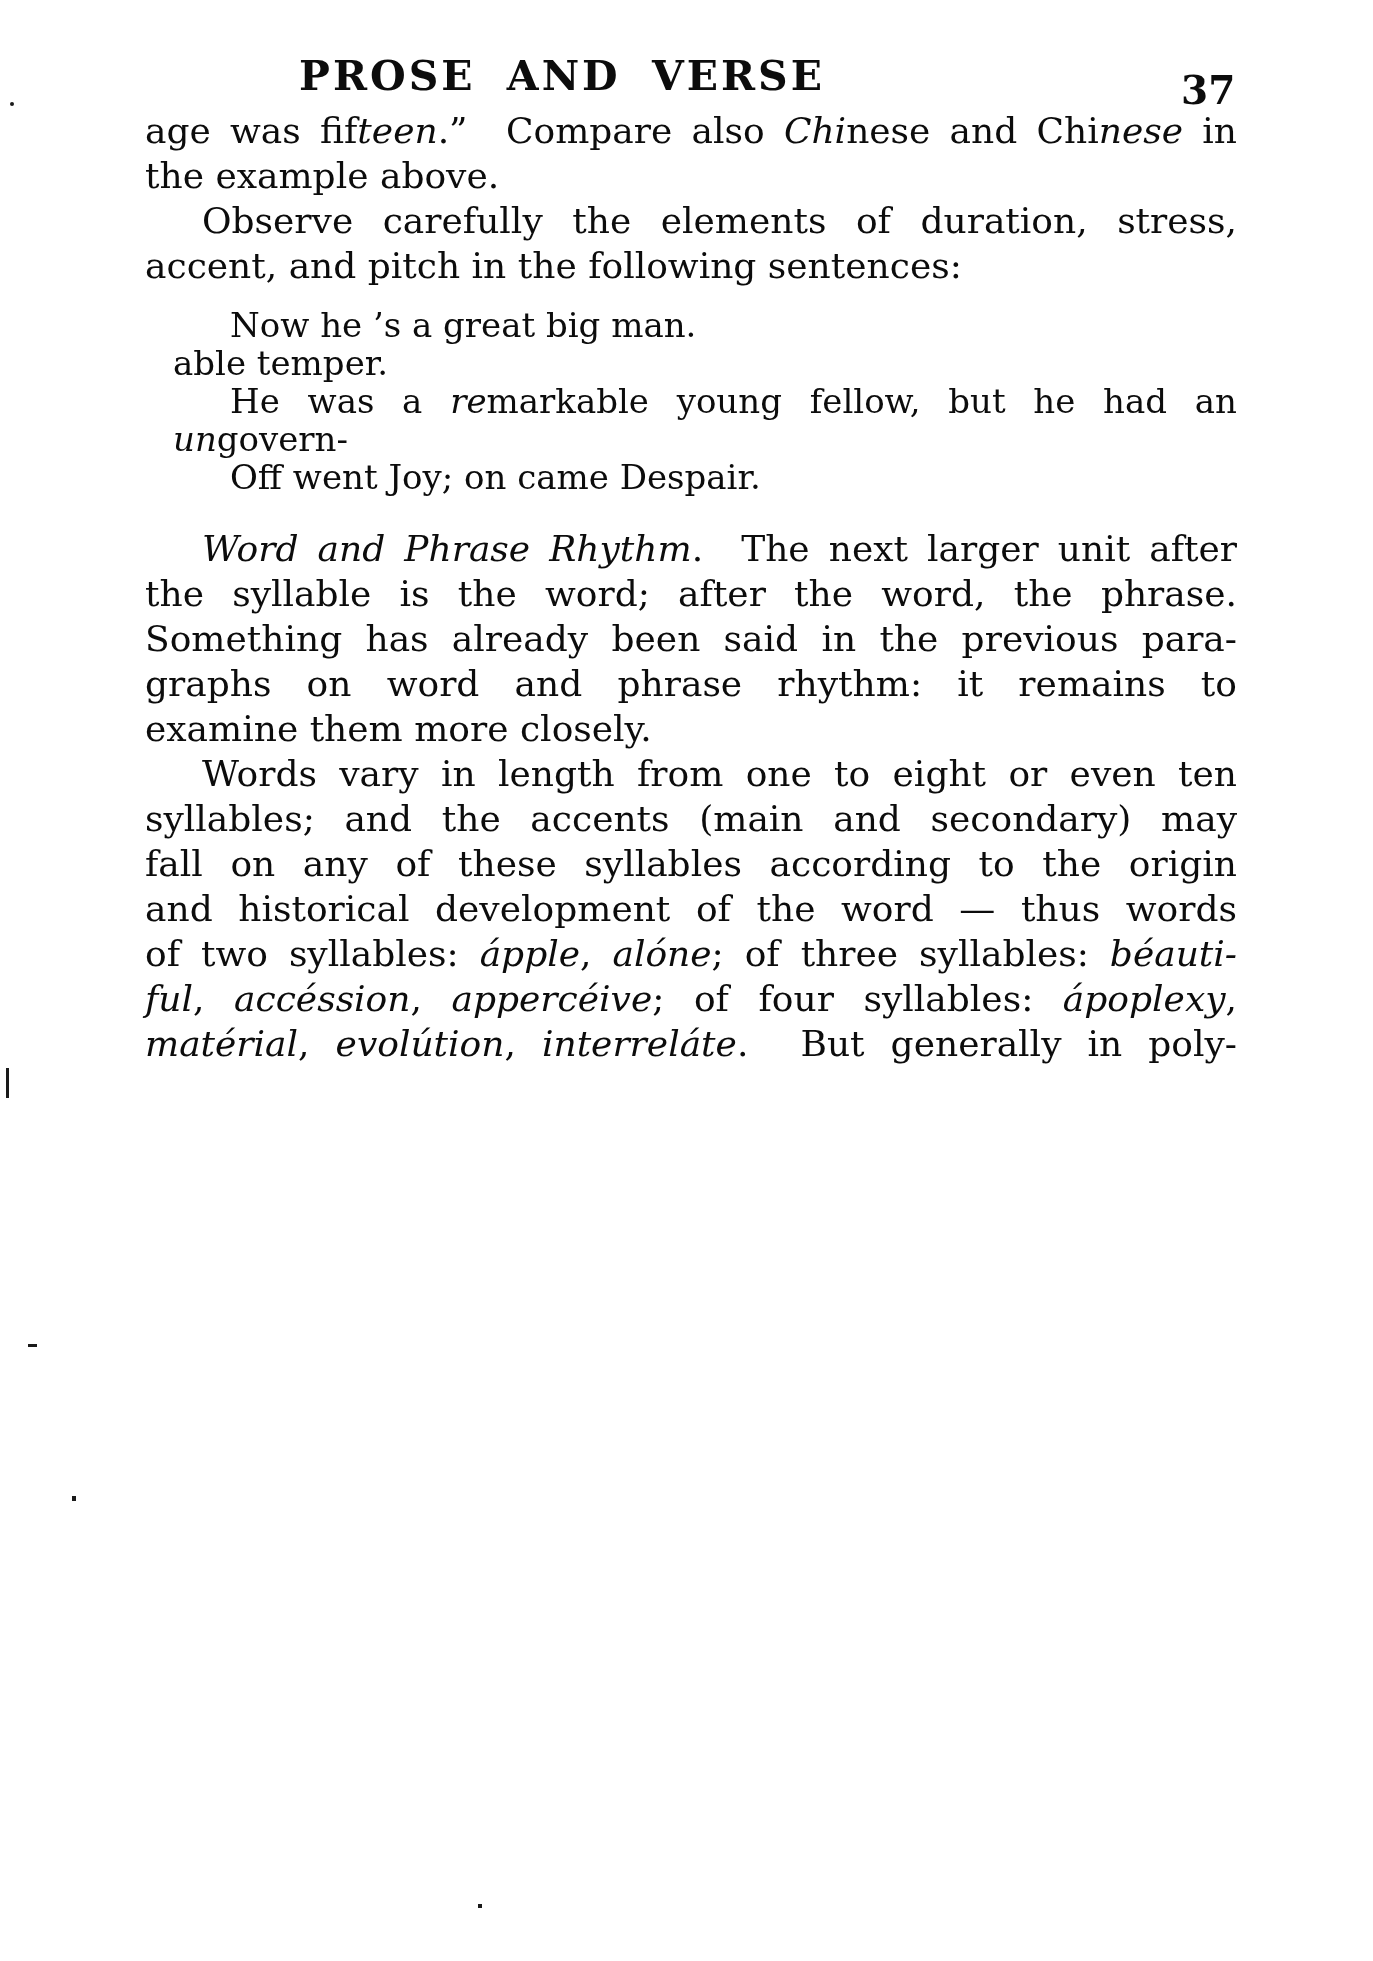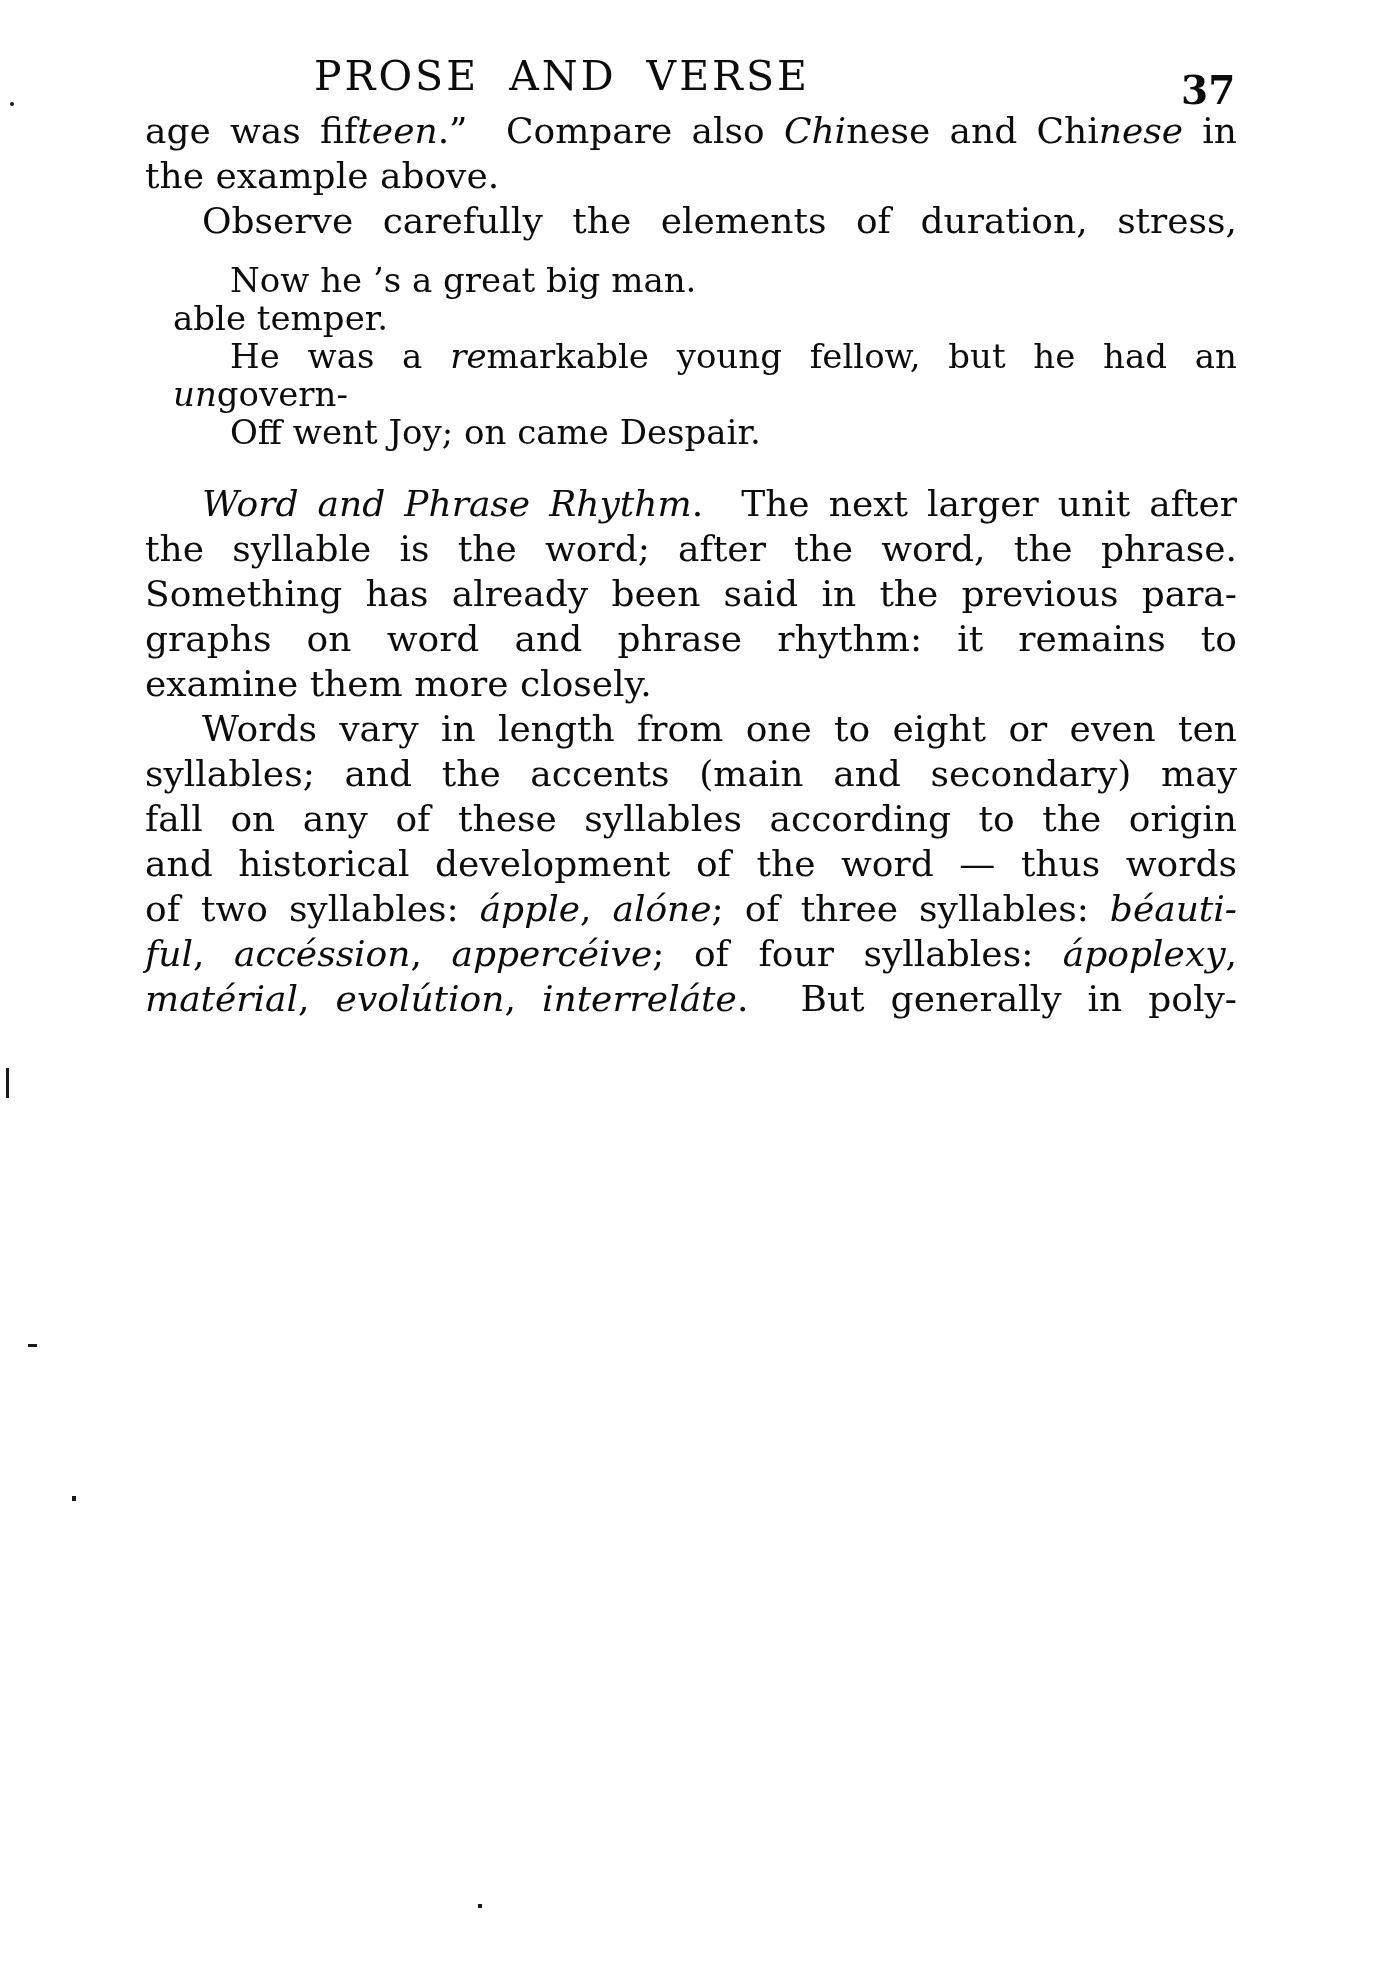--- a/index.html
+++ b/index.html
@@ -12,21 +12,21 @@
     font-family: "DejaVu Serif", serif;
     overflow: hidden;
   }
   .pg-header { position: absolute; top: 52px; left: 0; width: 100%; height: 70px; }
   .running-head {
     position: absolute;
     left: 562px;
     transform: translateX(-50%);
     margin: 0;
     font-size: 41px;
-    font-weight: normal;
+    font-weight: bold;
     letter-spacing: 3px;
     word-spacing: 14px;
     white-space: nowrap;
   }
   .page-number {
     position: absolute;
     left: 1181px;
     top: 15px;
     font-size: 39px;
     font-weight: bold;
@@ -67,20 +67,21 @@
     <h1 class="running-head">PROSE AND VERSE</h1>
     <span class="page-number">37</span>
   </div>
   <div class="page-body" id="page-body">
       <div class="para body">
         <div class="line j"><span>age was fif</span><i>teen</i><span>.”  Compare also </span><i>Chi</i><span>nese and Chi</span><i>nese</i><span> in</span></div>
         <div class="line"><span>the example above.</span></div>
       </div>
       <div class="para body">
         <div class="line j ind"><span>Observe carefully the elements of duration, stress,</span></div>
+        <div class="line"><span>accent, and pitch in the following sentences:</span></div>
       </div>
       <div class="para quote">
         <div class="line ind"><span>Now he ’s a great big man.</span></div>
         <div class="line"><span>able temper.</span></div>
         <div class="line j ind"><span>He was a </span><i>re</i><span>markable young fellow, but he had an </span><i>un</i><span>govern-</span></div>
         <div class="line ind"><span>Off went Joy; on came Despair.</span></div>
       </div>
       <div class="para body">
         <div class="line j ind"><i>Word and Phrase Rhythm</i><span>.  The next larger unit after</span></div>
         <div class="line j"><span>the syllable is the word; after the word, the phrase.</span></div>

